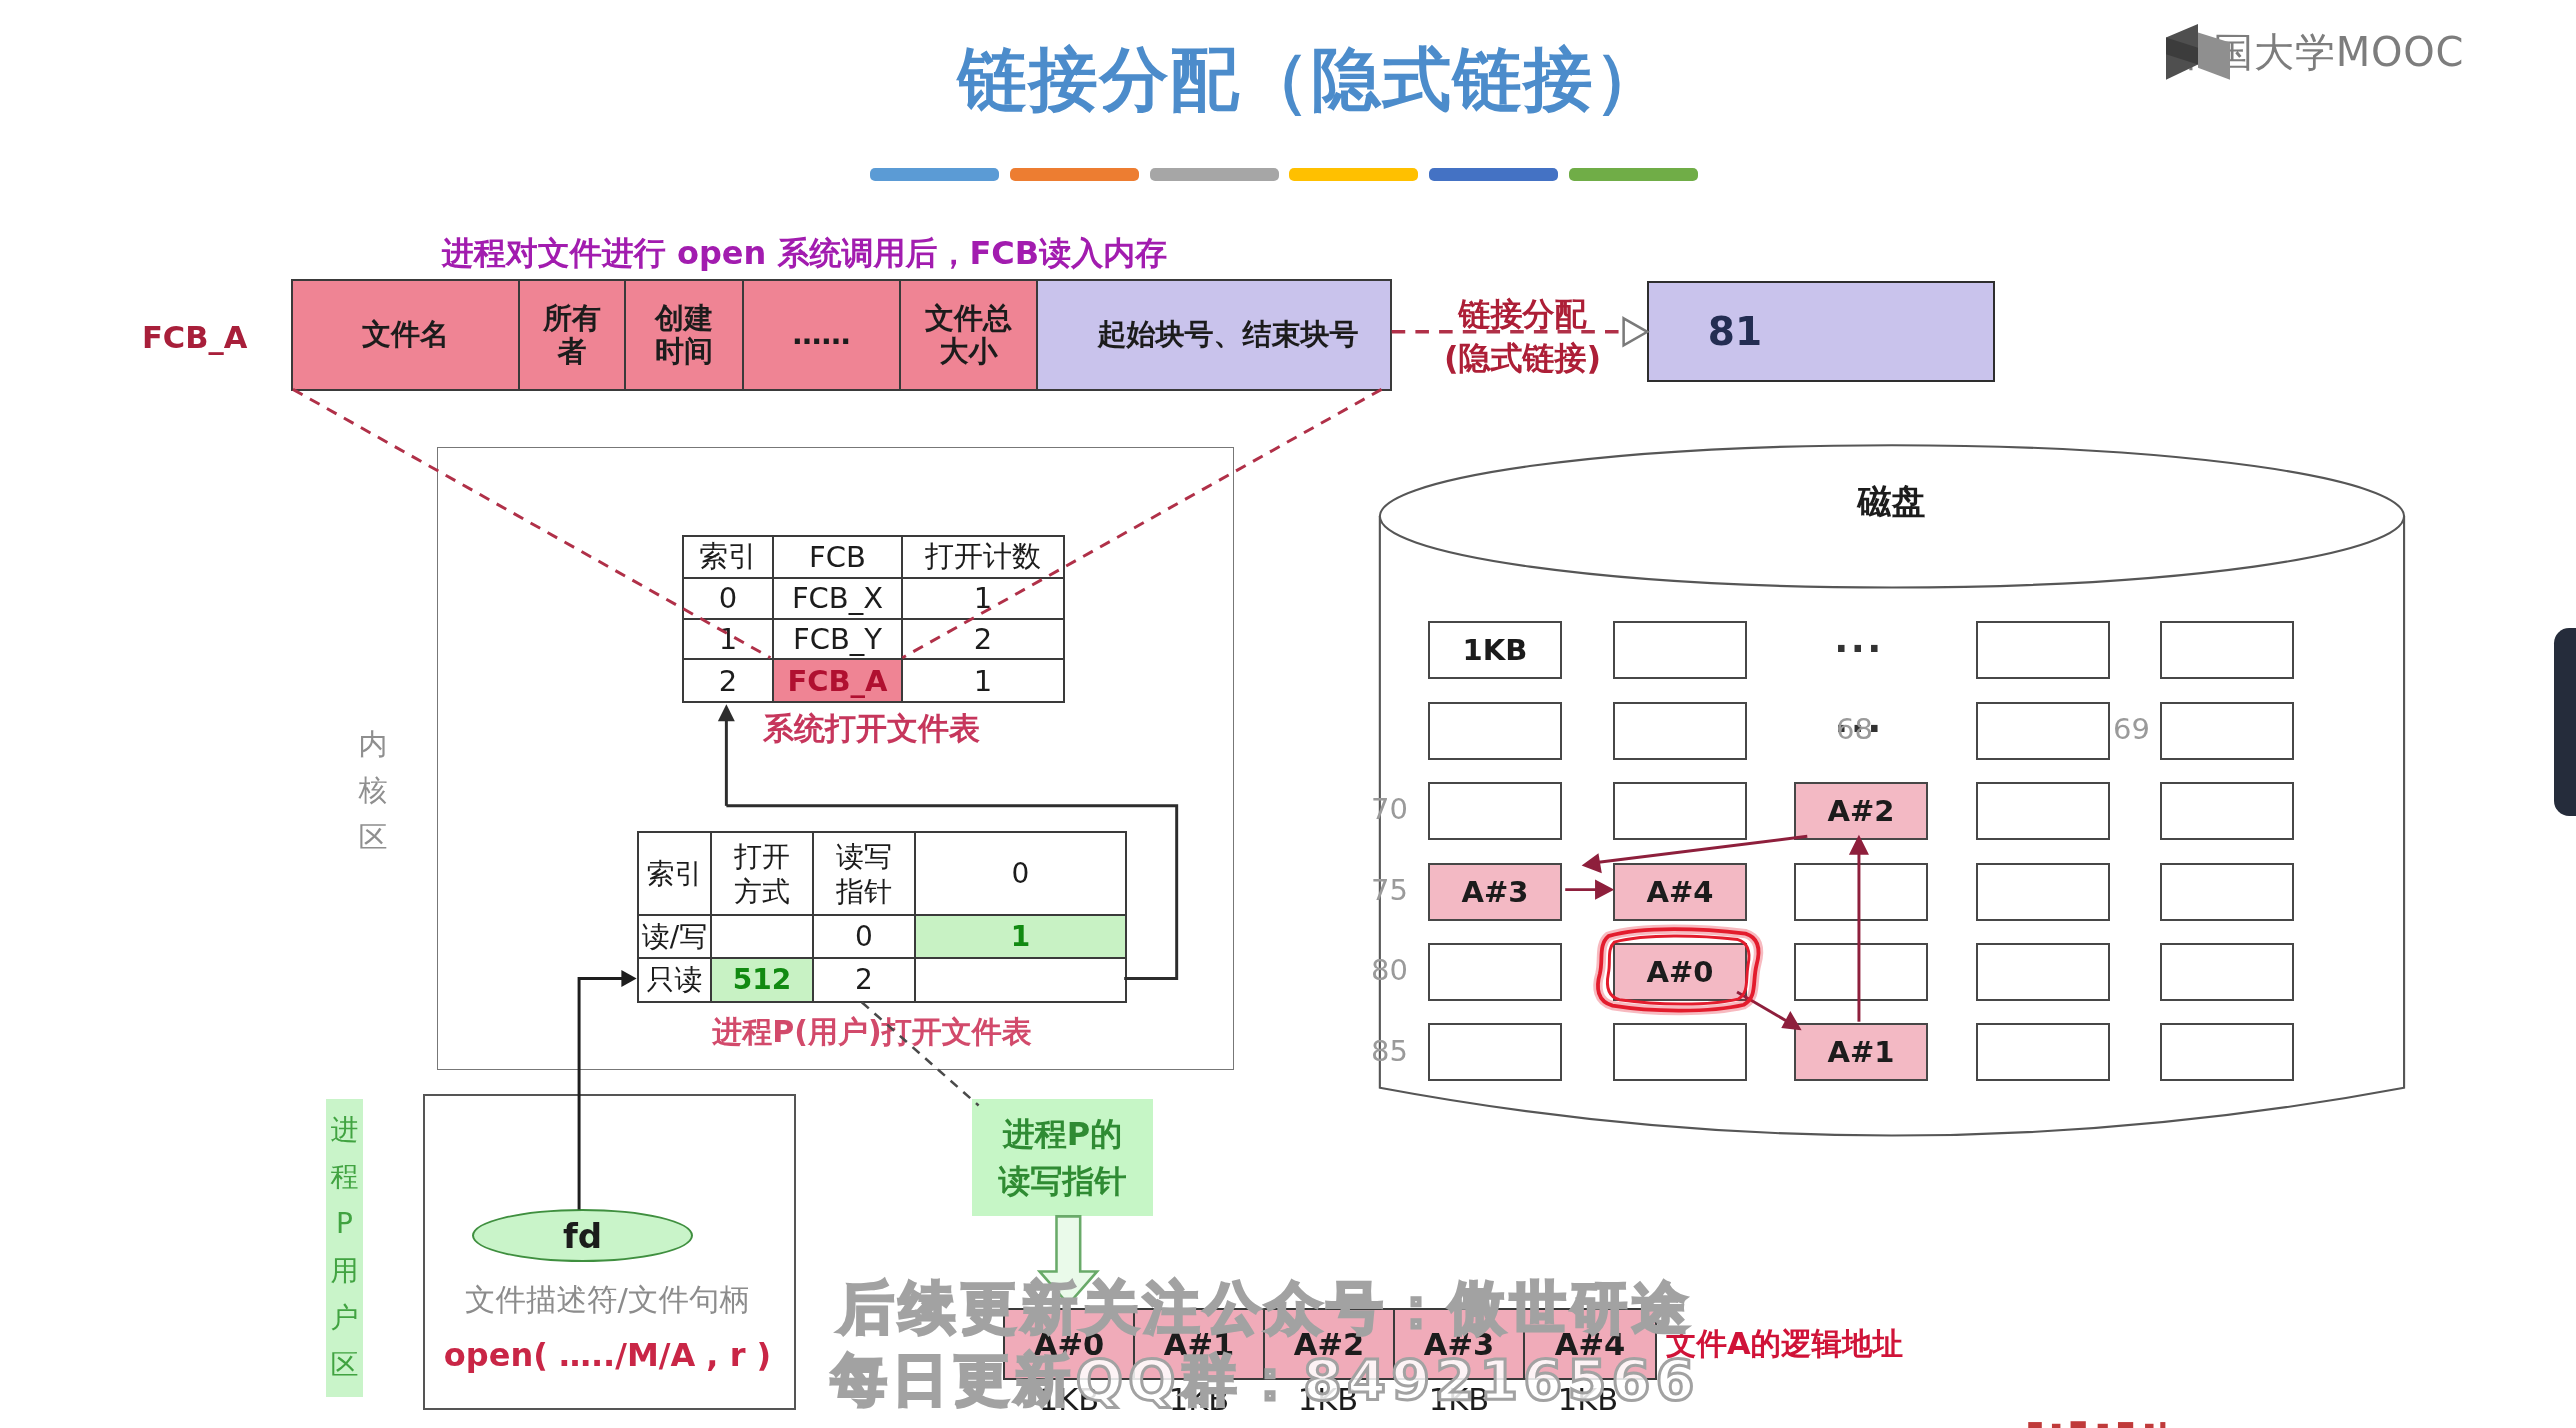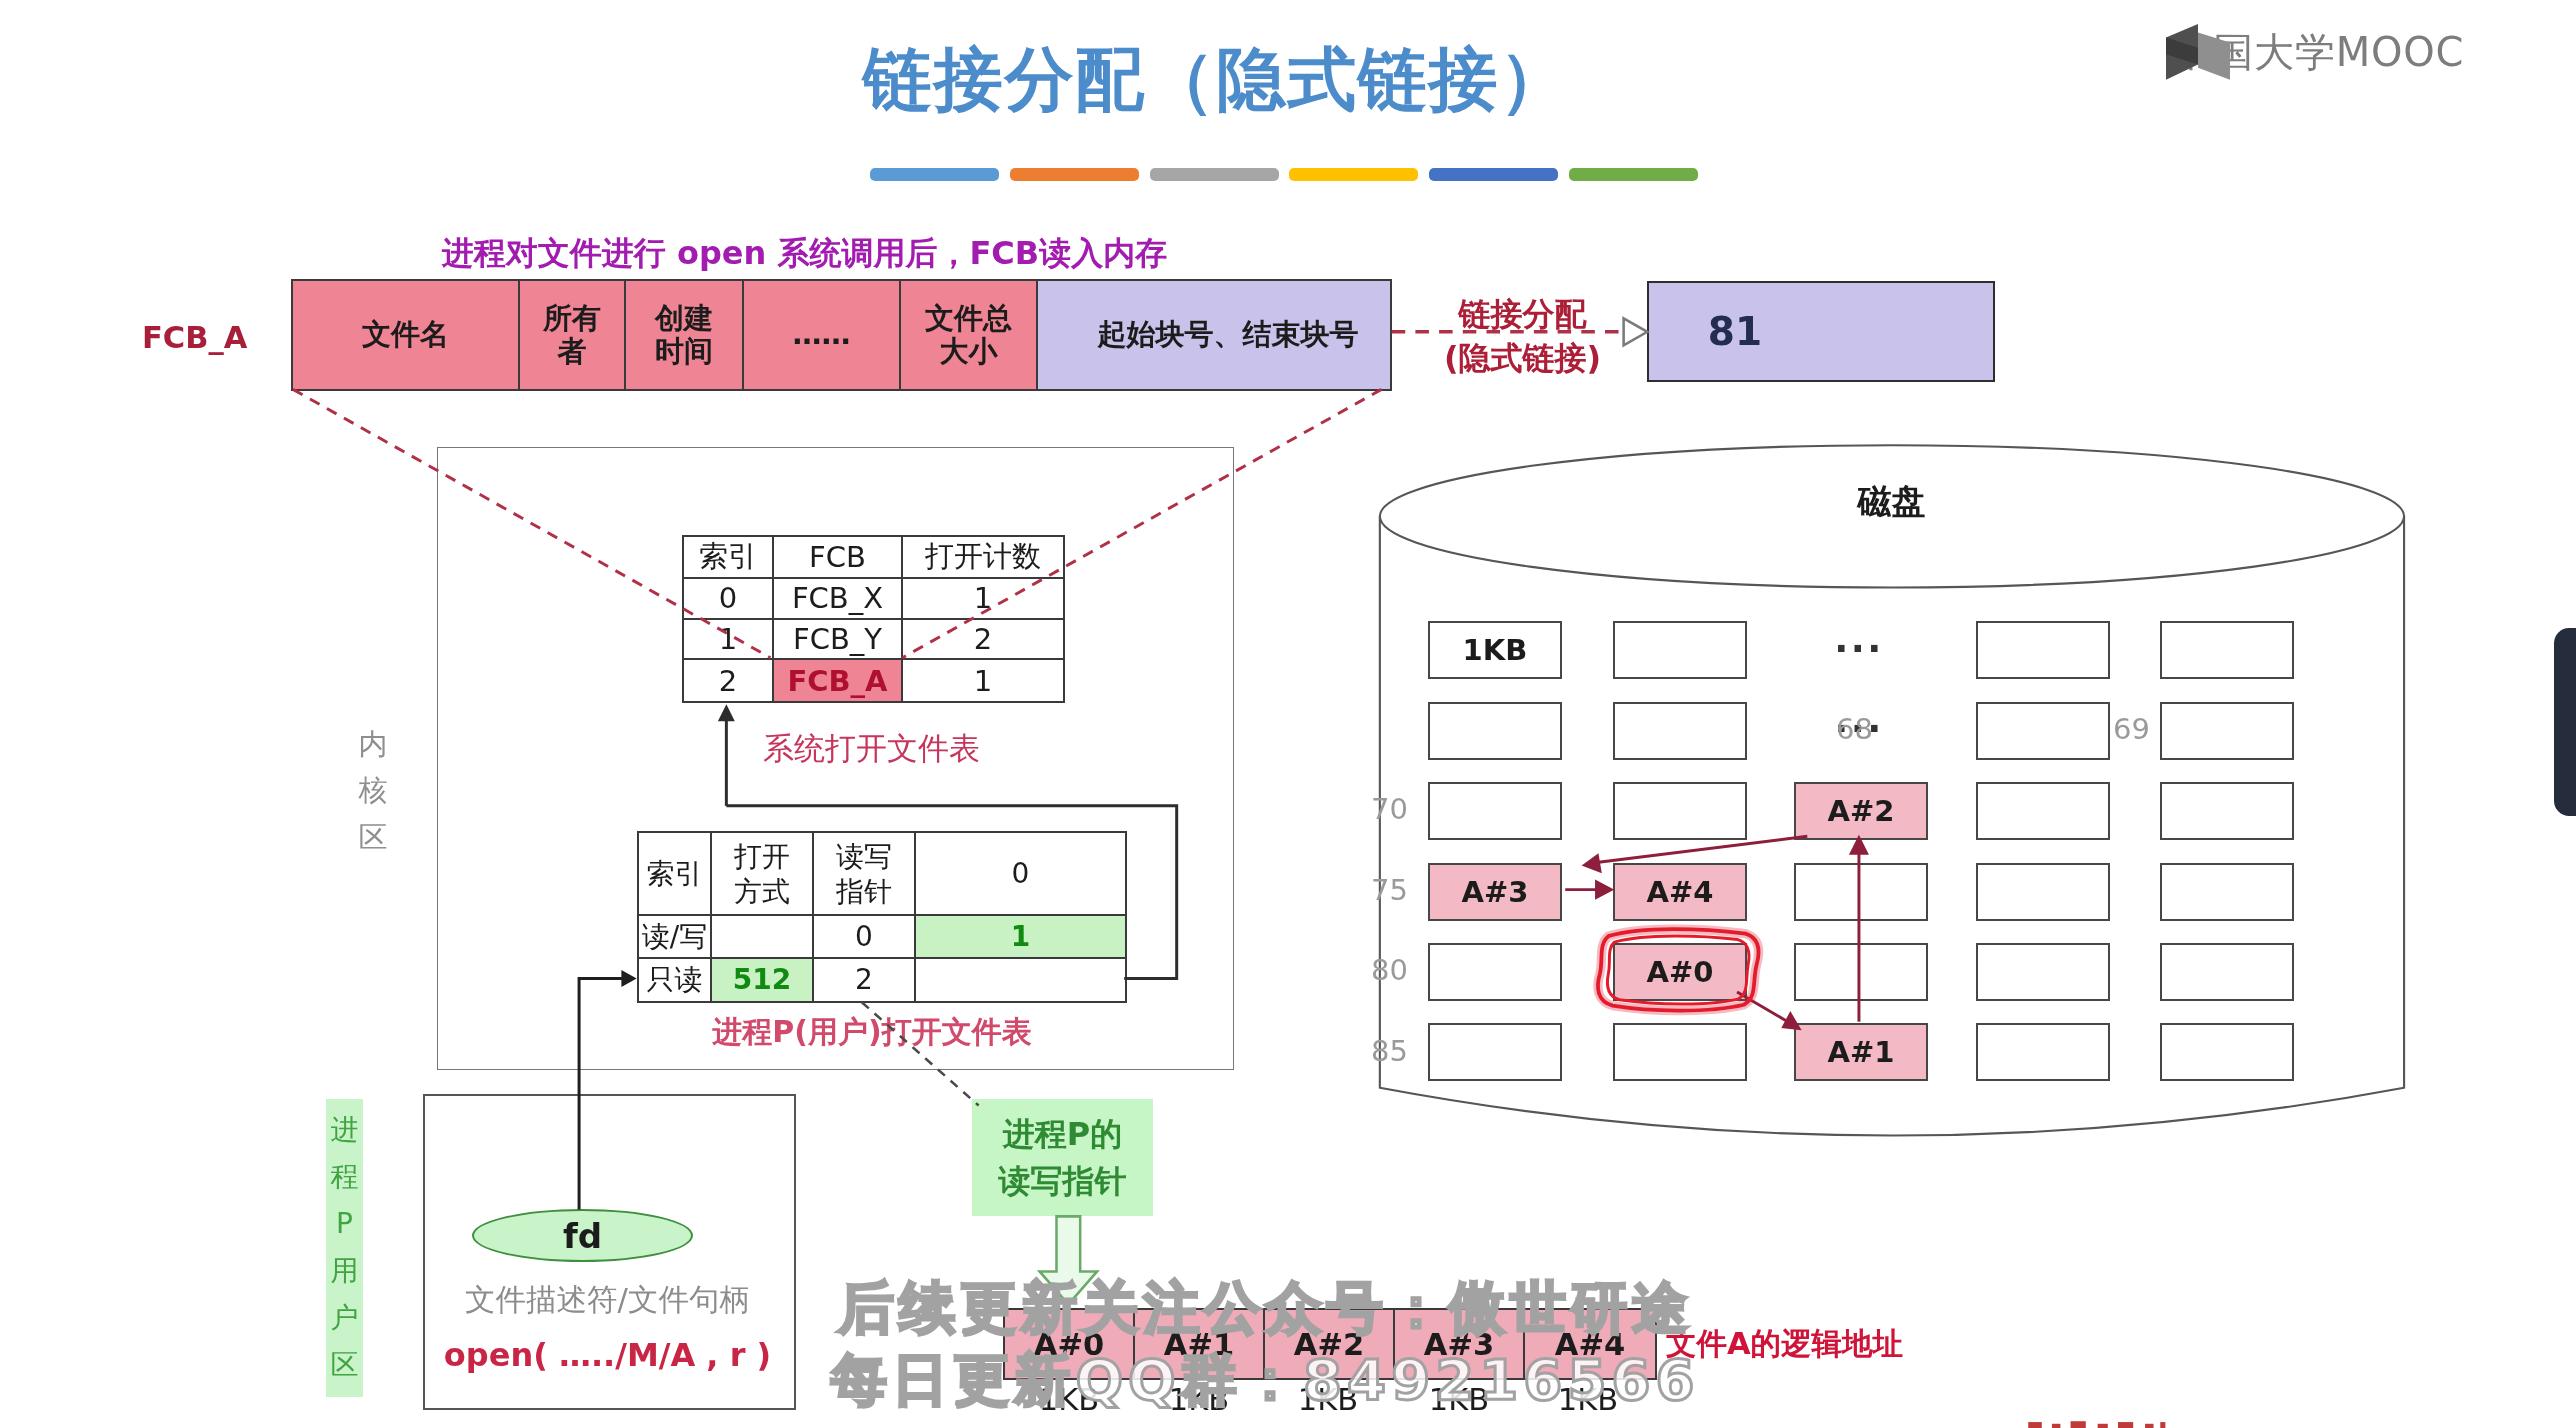--- a/index.html
+++ b/index.html
@@ -6,21 +6,21 @@
   #stage{position:relative;width:2576px;height:1428px;background:#ffffff;overflow:hidden;
          font-family:"DejaVu Sans","Liberation Sans",sans-serif;color:#1c1c1c;}
   .abs{position:absolute;}
   .pre{white-space:pre-line;}
   .cell{display:flex;align-items:center;justify-content:center;text-align:center;}
   svg{position:absolute;left:0;top:0;}
   #svg-bg{z-index:0;}
   #svg-lines{z-index:5;pointer-events:none;}
 
   
-  #page-title{left:863px;top:34px;width:897px;font-family:"DejaVu Serif","Liberation Serif",serif;
+  #page-title{left:863px;top:34px;width:897px;text-align:center;font-family:"DejaVu Serif","Liberation Serif",serif;
               font-size:69px;font-weight:700;color:#4c8ccb;letter-spacing:1.7px;z-index:3;}
   .accent-bar{position:absolute;top:168px;height:12.7px;width:129px;border-radius:5.1px;z-index:3;}
 
   
   #fcb-caption{left:381px;top:232px;width:847px;text-align:center;font-size:32px;font-weight:600;color:#a21caf;z-index:3;}
   #fcb-a-label{left:142px;top:320px;font-size:30.5px;font-weight:600;color:#a81f3a;z-index:3;}
   #fcb-table{left:291px;top:279px;width:1097px;height:108px;display:grid;z-index:2;
              grid-template-columns:227px 106px 118px 157px 137px auto;
              border:2.5px solid #3a3a3a;background:#ef8494;}
   #fcb-table>div{border-right:2.1px solid #3a3a3a;font-size:29px;font-weight:600;line-height:1.15;text-align:center;}
@@ -37,21 +37,21 @@
   #kernel-box{left:437px;top:447px;width:795px;height:621px;border:1.7px solid #777;z-index:1;}
   #kernel-label{left:356px;top:721px;width:34px;text-align:center;font-size:29px;color:#8f8f8f;line-height:1.6;z-index:3;}
 
   #sys-table{left:682px;top:535px;width:379px;height:164px;display:grid;z-index:2;
              grid-template-columns:90px 129px auto;grid-template-rows:repeat(4,1fr);
              border:2.1px solid #3a3a3a;background:transparent;}
   #sys-table>div{border-right:2.1px solid #3a3a3a;border-bottom:2.1px solid #3a3a3a;font-size:29px;}
   #sys-table>div:nth-child(3n){border-right:none;}
   #sys-table>div:nth-child(n+10){border-bottom:none;}
   .sys-hl{background:#ef8494;color:#b01030;font-weight:700;}
-  #sys-caption{left:682px;top:708px;width:379px;text-align:center;font-size:31px;font-weight:400;color:#c6365c;z-index:3;margin-top:20px;}
+  #sys-caption{left:682px;top:708px;width:379px;text-align:center;font-size:31px;font-weight:700;color:#c6365c;z-index:3;}
 
   #proc-table{left:637px;top:831px;width:486px;height:168px;display:grid;z-index:2;
               grid-template-columns:73px 102px 102px auto;grid-template-rows:83px 1fr 1fr;
               border:2.1px solid #3a3a3a;background:transparent;}
   #proc-table>div{border-right:2.1px solid #3a3a3a;border-bottom:2.1px solid #3a3a3a;font-size:28px;line-height:1.25;}
   #proc-table>div:nth-child(4n){border-right:none;}
   #proc-table>div:nth-child(n+9){border-bottom:none;}
   .grn{background:#c8f2c4;color:#118a11;font-weight:700;}
   #proc-caption{left:652px;top:1012px;width:440px;text-align:center;font-size:30px;font-weight:700;color:#d24a6b;z-index:3;}
 

